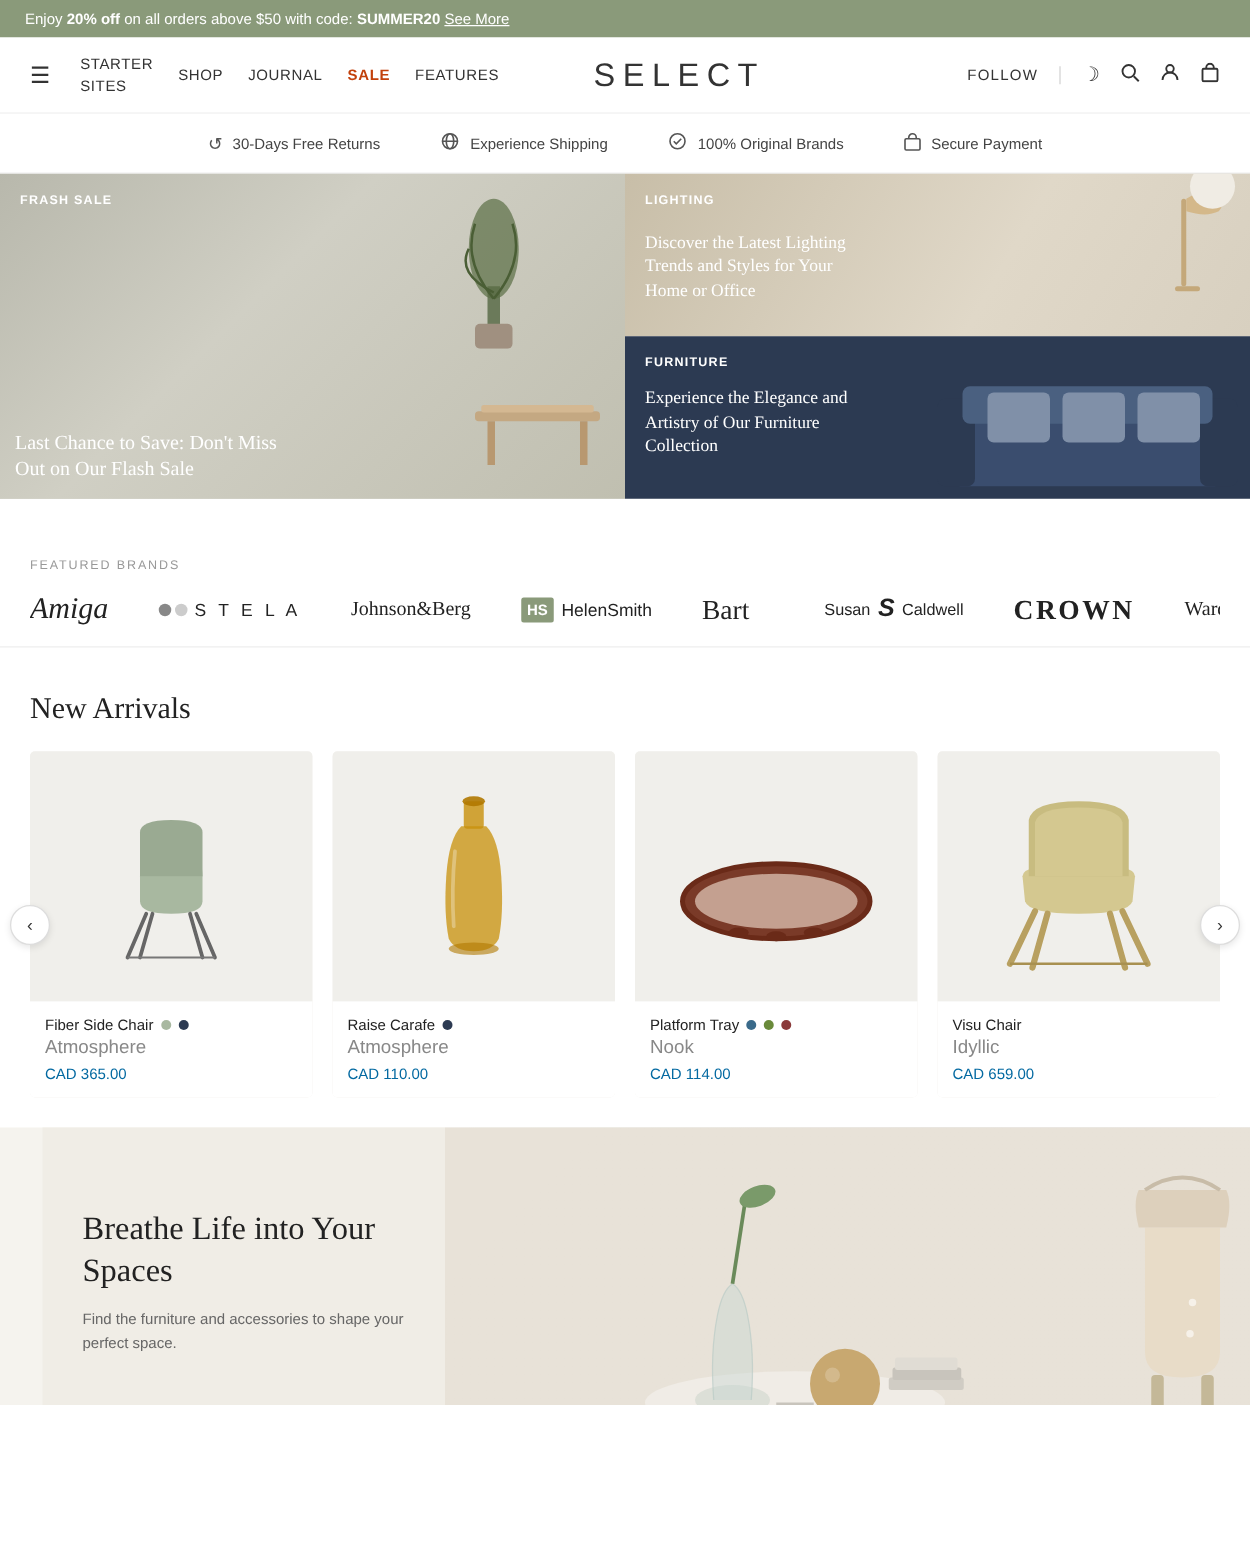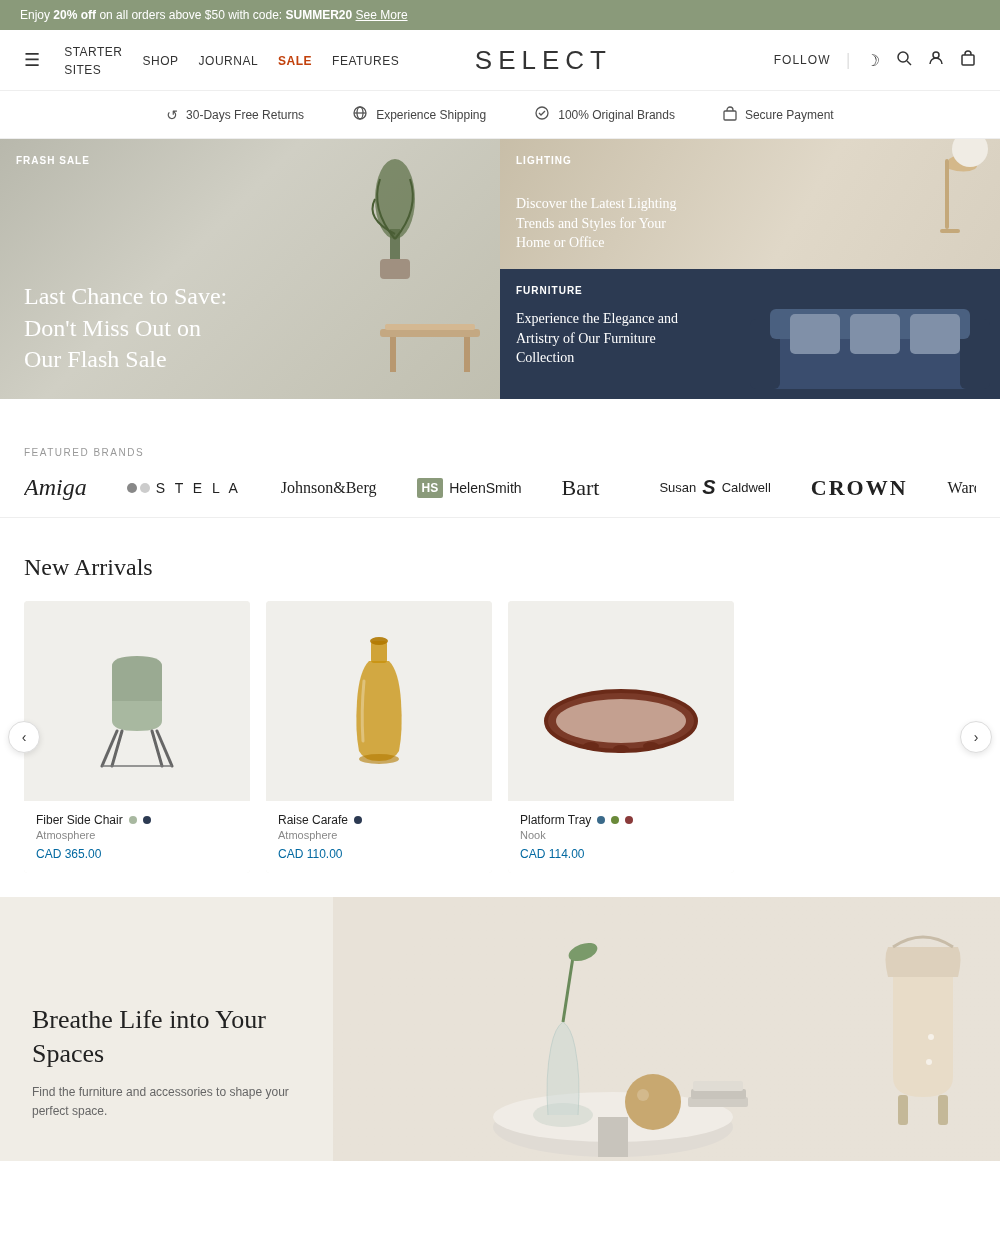--- a/index.html
+++ b/index.html
@@ -107,21 +107,21 @@
       height: 270px;
       margin: 0;
     }
     .hero-left {
       grid-row: 1 / 3;
       background: #c8c8bc;
       position: relative;
       overflow: hidden;
       display: flex;
       align-items: flex-end;
-      padding: 24px;
+      padding: 12px;
     }
     .hero-left-bg {
       position: absolute;
       inset: 0;
       background: linear-gradient(135deg, #b8b8ac 0%, #d0cfc4 40%, #c0bfb0 100%);
     }
     .hero-tag {
       position: absolute;
       top: 16px;
       left: 16px;
@@ -131,32 +131,32 @@
       letter-spacing: 1px;
       color: #fff;
       text-transform: uppercase;
     }
     .hero-left-text {
       position: relative;
       z-index: 2;
       color: white;
     }
     .hero-left-text h2 {
-      font-size: 24px;
+      font-size: 16px;
       font-weight: 400;
       line-height: 1.3;
       font-family: Georgia, serif;
       max-width: 220px;
     }
     .hero-top-right {
       background: #d0c8b8;
       position: relative;
       overflow: hidden;
       display: flex;
-      align-items: flex-end;
+      align-items: center;
       padding: 16px;
     }
     .hero-top-right-bg {
       position: absolute;
       inset: 0;
       background: linear-gradient(120deg, #c8bea8 0%, #e0d8c8 60%, #d8d0c0 100%);
     }
     .hero-top-right .hero-tag { color: #fff; }
     .hero-top-right-text {
       position: relative;
@@ -326,21 +326,21 @@
       align-items: center;
       gap: 6px;
     }
     .color-dot {
       width: 8px;
       height: 8px;
       border-radius: 50%;
       display: inline-block;
     }
     .product-brand {
-      font-size: 11px;
+      font-size: 15px;
       font-family: Arial, sans-serif;
       color: #888;
       margin-bottom: 6px;
     }
     .product-price {
       font-size: 12px;
       font-family: Arial, sans-serif;
       color: #0369a1;
       font-weight: 500;
     }
@@ -362,22 +362,23 @@
       z-index: 10;
       box-shadow: 0 2px 6px rgba(0,0,0,0.1);
     }
     .arrow-left { left: -16px; }
     .arrow-right { right: -16px; }
 
     
     .bottom-banner {
       display: grid;
       grid-template-columns: 1fr 2fr;
-      height: 264px;
+      height: 222px;
       background: #f5f3ee;
+      padding-left: 34px;
     }
     .bottom-left {
       background: #f0ede6;
       padding: 40px 32px;
       display: flex;
       flex-direction: column;
       justify-content: flex-end;
     }
     .bottom-left h2 {
       font-size: 26px;
@@ -645,20 +646,46 @@
             <span>Platform Tray</span>
             <span class="color-dot" style="background:#3a6a8a;"></span>
             <span class="color-dot" style="background:#6a8a3a;"></span>
             <span class="color-dot" style="background:#8a3a3a;"></span>
           </div>
           <div class="product-brand">Nook</div>
           <div class="product-price">CAD 114.00</div>
         </div>
       </div>
 
+      <div class="product-card">
+        <div class="product-img-area">
+          <svg width="150" height="170" viewBox="0 0 150 170" fill="none">
+
+            <path d="M30 85 Q30 75 75 75 Q120 75 120 85 L118 105 Q115 115 75 115 Q35 115 32 105 Z" fill="#d4c890"></path>
+
+            <path d="M35 85 L35 40 Q38 25 75 25 Q112 25 115 40 L115 85" fill="#c8bc80"></path>
+
+            <path d="M40 85 L40 42 Q43 30 75 30 Q107 30 110 42 L110 85" fill="#d4c890"></path>
+
+            <line x1="40" y1="113" x2="20" y2="155" stroke="#b8a060" stroke-width="5" stroke-linecap="round"></line>
+            <line x1="110" y1="113" x2="130" y2="155" stroke="#b8a060" stroke-width="5" stroke-linecap="round"></line>
+            <line x1="50" y1="115" x2="38" y2="158" stroke="#b8a060" stroke-width="5" stroke-linecap="round"></line>
+            <line x1="100" y1="115" x2="112" y2="158" stroke="#b8a060" stroke-width="5" stroke-linecap="round"></line>
+
+            <line x1="20" y1="155" x2="130" y2="155" stroke="#a89050" stroke-width="2"></line>
+          </svg>
+        </div>
+        <div class="product-info">
+          <div class="product-name">
+            <span>Visu Chair</span>
+          </div>
+          <div class="product-brand">Idyllic</div>
+          <div class="product-price">CAD 659.00</div>
+        </div>
+      </div>
 
     </div>
     <button class="arrow-btn arrow-right">›</button>
   </div>
 </div>
 
 <div class="bottom-banner">
   <div class="bottom-left">
     <h2>Breathe Life into Your Spaces</h2>
     <p>Find the furniture and accessories to shape your perfect space.</p>

